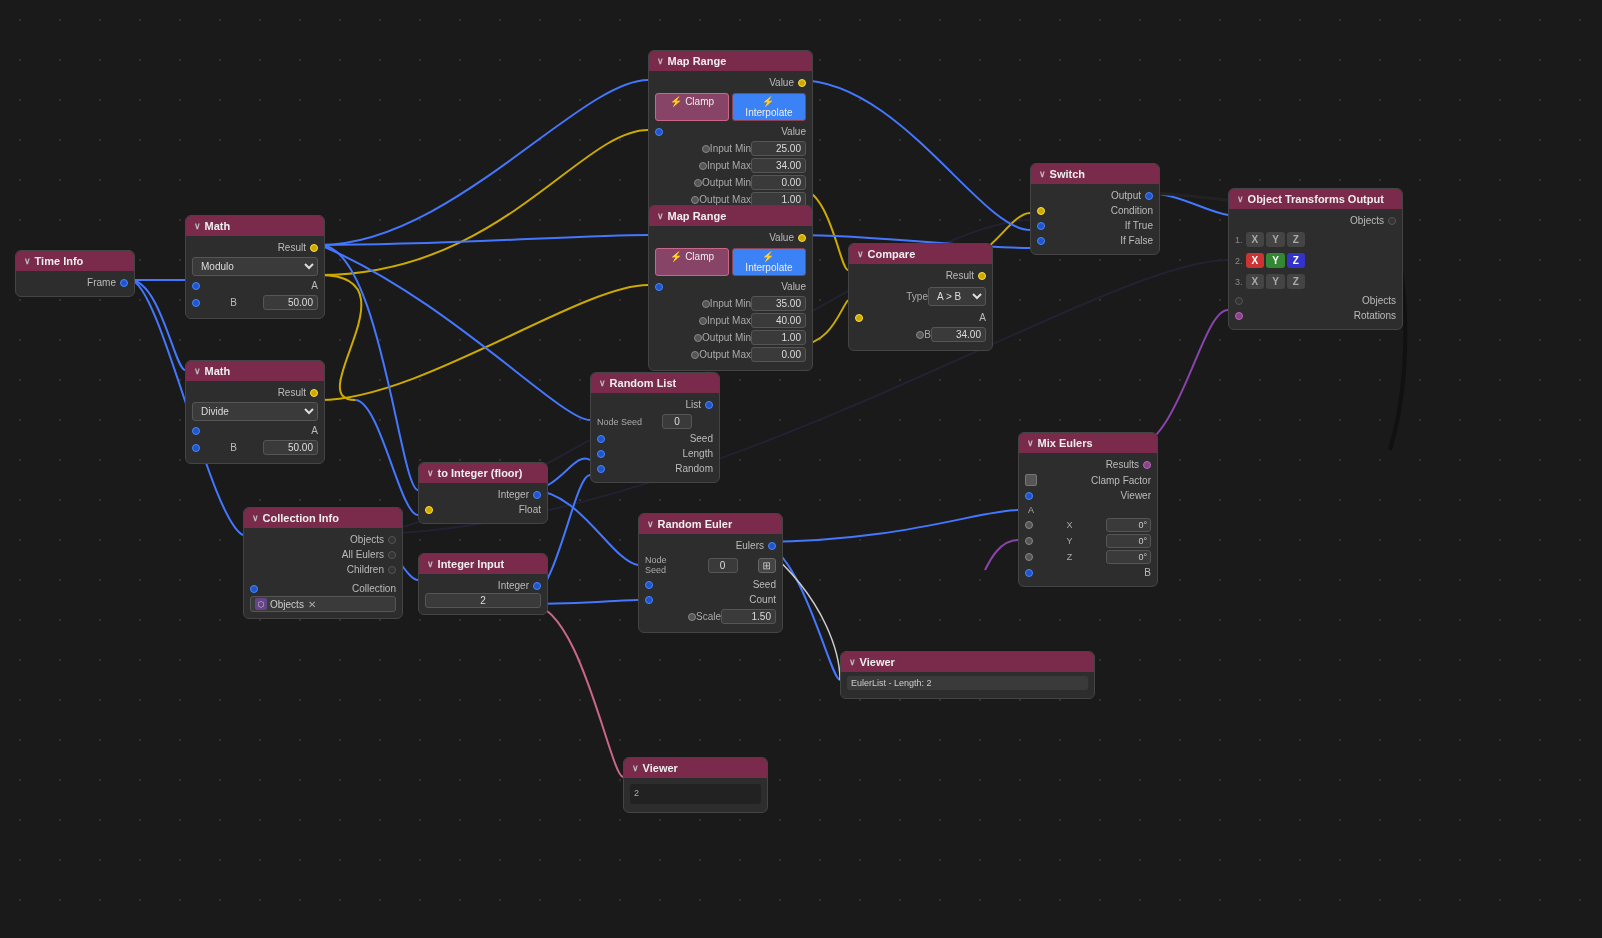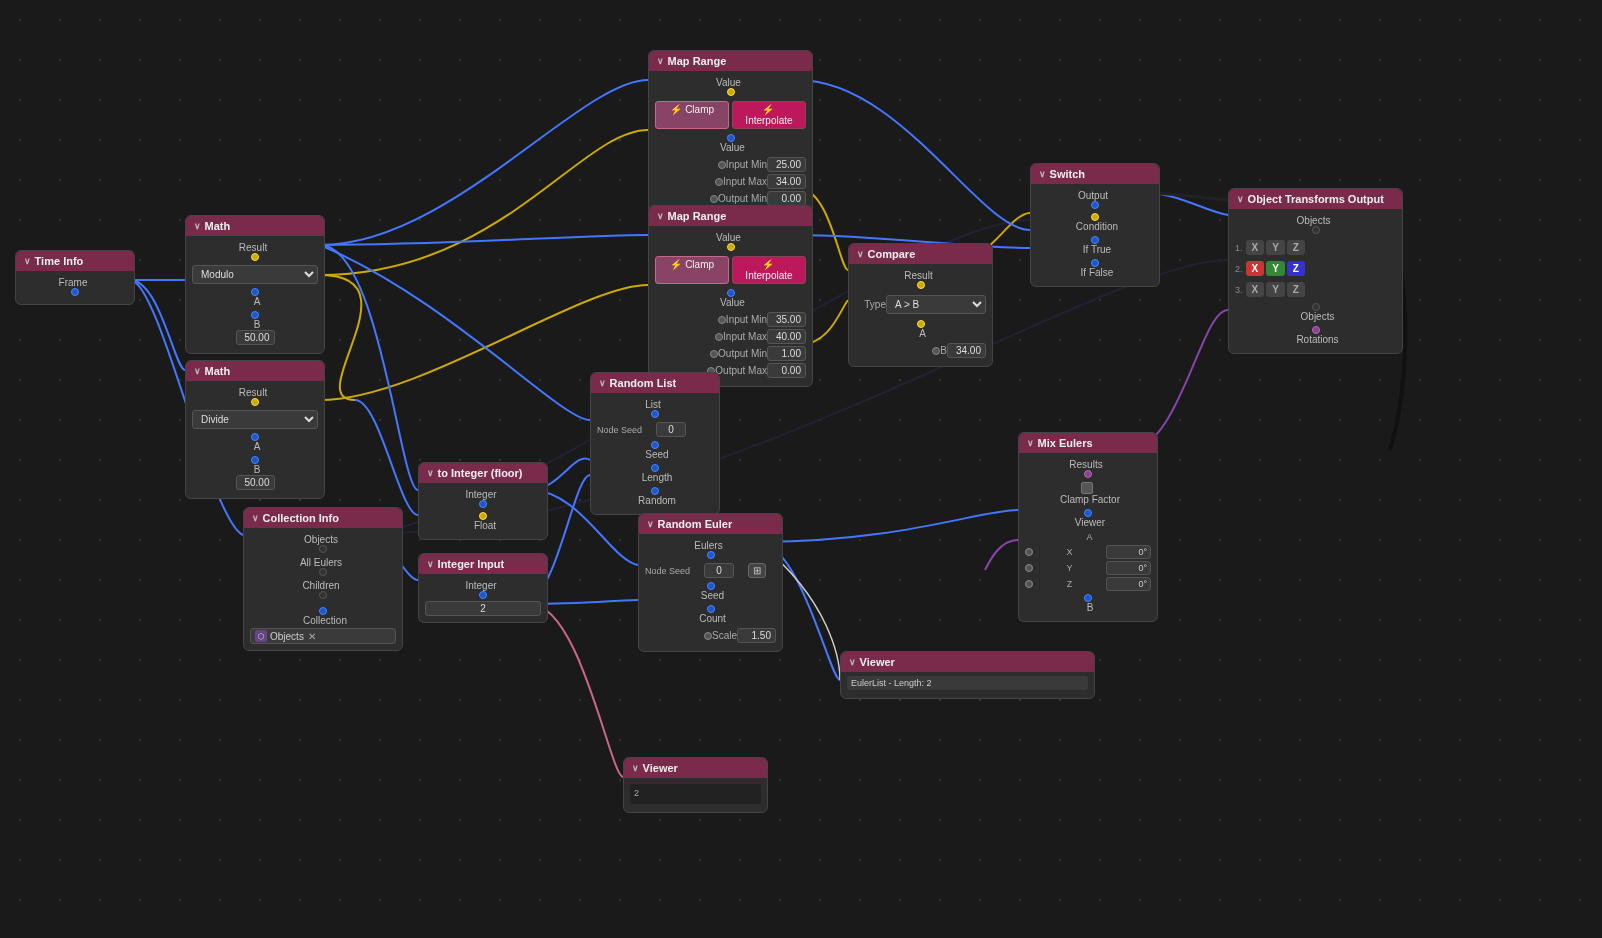--- a/index.html
+++ b/index.html
@@ -64,21 +64,20 @@
       padding: 4px 6px 6px 6px;
     }
 
     .socket-row {
       display: flex;
       align-items: center;
       justify-content: space-between;
       padding: 2px 0;
       font-size: 10px;
       color: #bbb;
-      flex-direction: column;
     }
 
     .socket-row.output {
       justify-content: flex-end;
     }
 
     .socket {
       width: 8px;
       height: 8px;
       border-radius: 50%;
@@ -100,37 +99,37 @@
       margin: 2px 0;
     }
 
     .field-input {
       background: #3a3a3a;
       border: 1px solid #555;
       border-radius: 3px;
       color: #ddd;
       font-size: 10px;
       padding: 1px 4px;
-      width: 39px;
+      width: 55px;
       text-align: right;
     }
 
     .field-label {
       font-size: 10px;
       color: #aaa;
     }
 
     .btn-group {
       display: flex;
       gap: 3px;
       margin: 3px 0;
     }
 
     .btn {
-      background: #be185d;
+      background: #3b82f6;
       border: 1px solid #884455;
       border-radius: 3px;
       color: #eee;
       font-size: 10px;
       padding: 2px 8px;
       cursor: pointer;
       flex: 1;
       text-align: center;
     }
 
@@ -146,21 +145,21 @@
       color: #ddd;
       font-size: 10px;
       padding: 2px 4px;
       width: 100%;
       margin: 2px 0;
     }
 
     .node-seed-row {
       display: flex;
       align-items: center;
-      gap: 14px;
+      gap: 20px;
       margin: 2px 0;
     }
 
     .seed-input {
       background: #3a3a3a;
       border: 1px solid #555;
       border-radius: 3px;
       color: #ddd;
       font-size: 10px;
       padding: 1px 4px;
@@ -523,21 +522,21 @@
     <span class="collapse-arrow">∨</span>
     <span>Compare</span>
   </div>
   <div class="node-body">
     <div class="socket-row output">
       <span class="socket-label-right">Result</span>
       <span class="socket yellow"></span>
     </div>
     <div class="field-row">
       <span class="field-label">Type</span>
-      <select class="dropdown" style="width:100px;">
+      <select class="dropdown" style="width:58px;">
         <option>A &gt; B</option>
       </select>
     </div>
     <div class="socket-row">
       <span class="socket yellow"></span>
       <span class="socket-label">A</span>
     </div>
     <div class="field-row">
       <span class="socket gray"></span>
       <span class="field-label">B</span>

